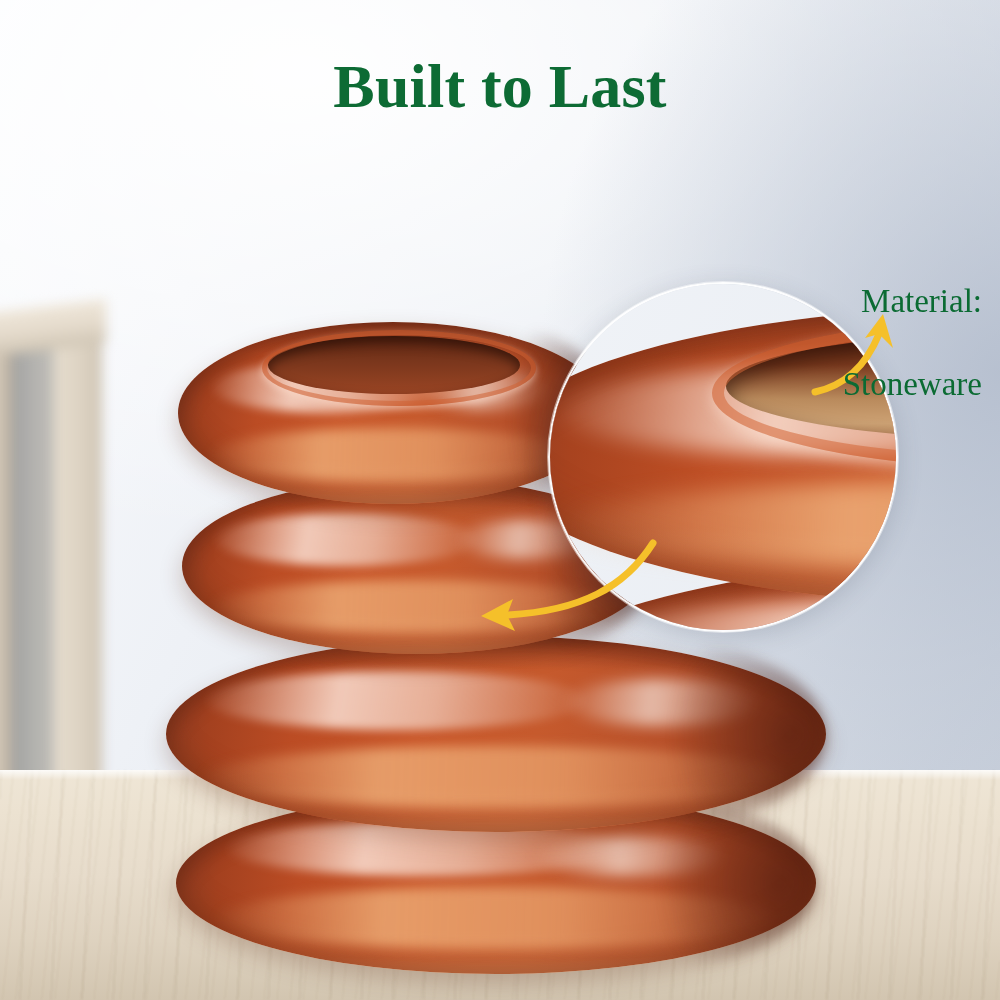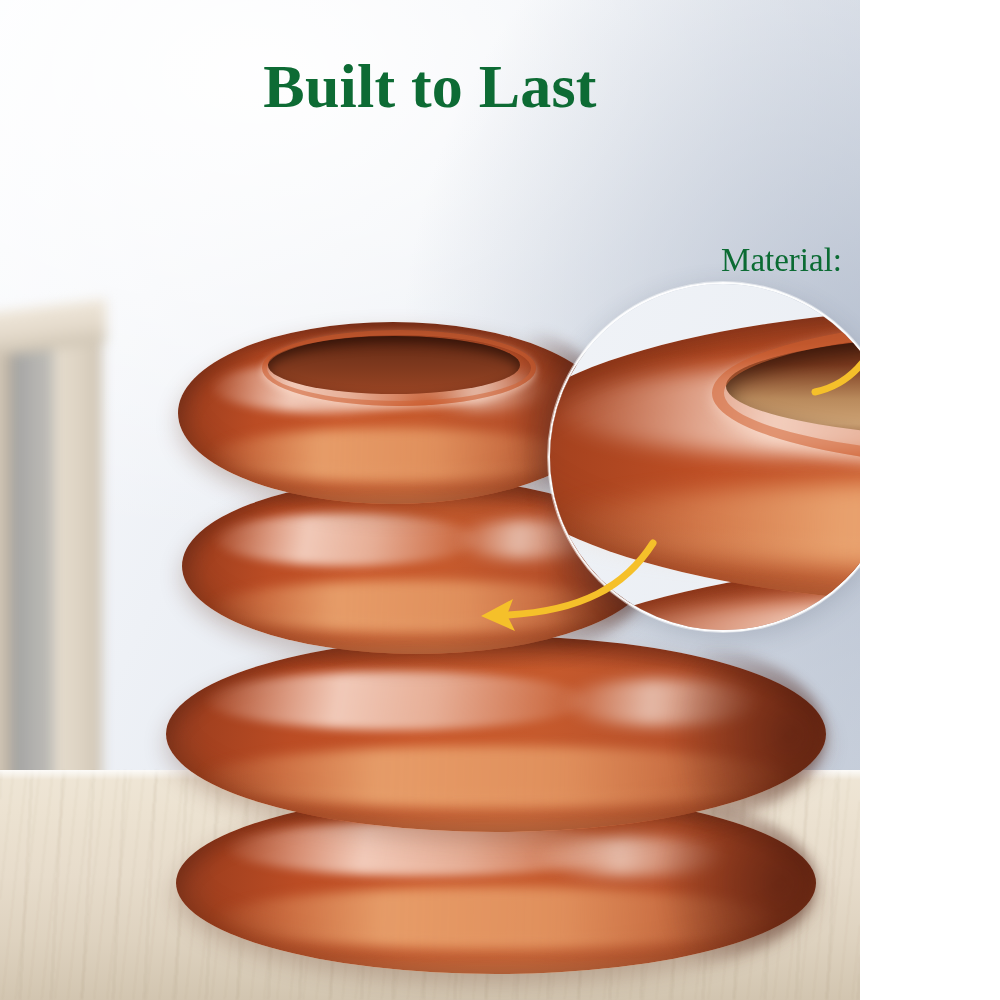--- a/index.html
+++ b/index.html
@@ -2,21 +2,21 @@
 <html><head>
 <meta charset="utf-8">
 <style>
   html, body {
     margin: 0;
     padding: 0;
     background: #ffffff;
   }
   #stage {
     position: relative;
-    width: 860px;
+    width: 1000px;
     height: 1000px;
     overflow: hidden;
     font-family: "Liberation Serif", "DejaVu Serif", serif;
     background: #fef9c3;
   }
 
   
   .scene {
     position: absolute;
     inset: 0;
@@ -244,21 +244,21 @@
     z-index: 40;
   }
   .callout {
     position: absolute;
     right: 18px; top: 240px;
     text-align: right;
     font-size: 33px;
     line-height: 1.26;
     z-index: 40;
   }
-  .callout div { display: block; }
+  .callout div { display: block; margin-top: 41px; }
 
   
   .arrow-svg { position: absolute; z-index: 30; overflow: visible; }
   #arrow-left  { left: 455px; top: 525px; }
   #arrow-right { left: 805px; top: 310px; }
 </style>
 </head>
 <body>
 
 <div id="stage">
@@ -346,15 +346,16 @@
 
   <div class="headline" style="color: rgb(13, 107, 52);">
     <span>Built to Last</span>
   </div>
 
   <div class="subtitle" style="color: rgb(11, 107, 51);">
   </div>
 
   <div class="callout" style="color: rgb(11, 107, 51);">
     <div>Material:</div>
+    <div>Stoneware</div>
   </div>
 
 </div>
 
 </body></html>

